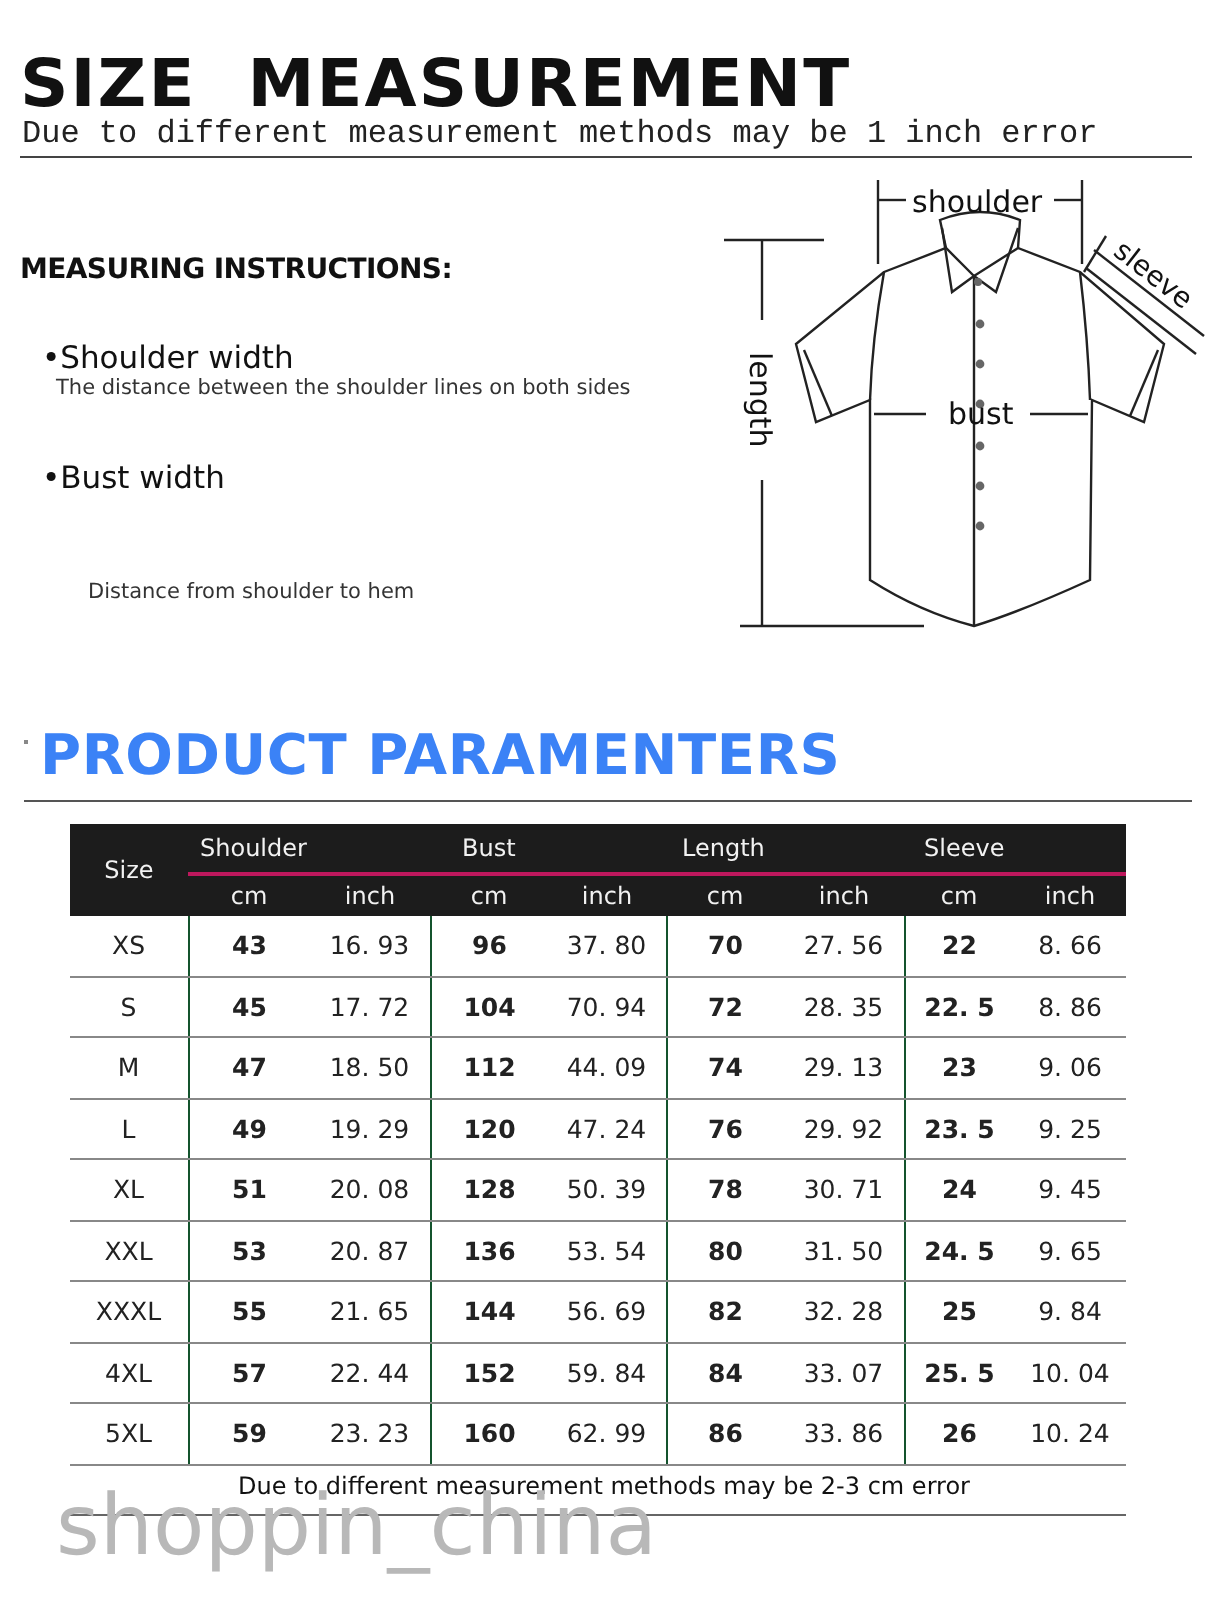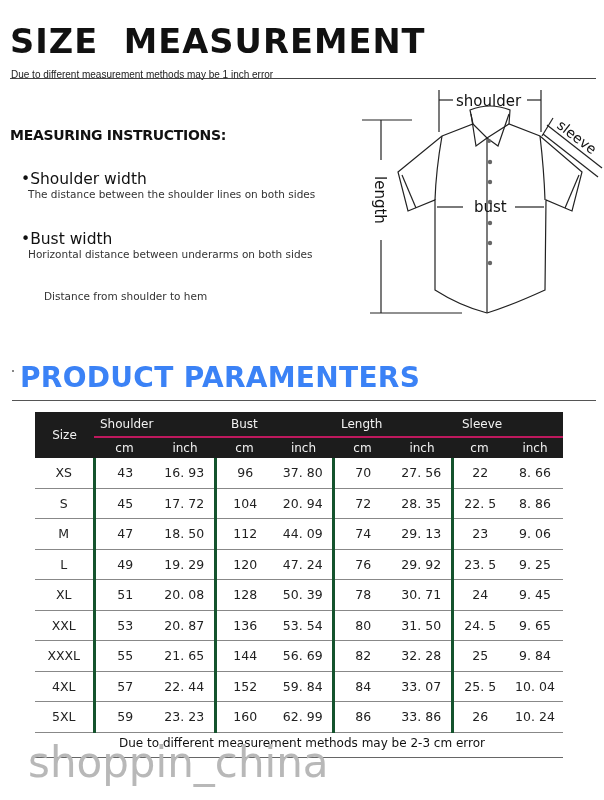--- a/index.html
+++ b/index.html
@@ -1,56 +1,55 @@
 <!DOCTYPE html>
 <html><head>
 <meta charset="utf-8">
 <style>
   html, body { margin:0; padding:0; background:#ffffff; }
   body { width:604px; height:800px; position:relative; overflow:hidden; font-family:"DejaVu Sans", sans-serif; color:#111; }
   .abs { position:absolute; }
   .title1 { left:10px; top:22px; font-family:"DejaVu Sans", sans-serif; font-weight:bold; font-size:33px; letter-spacing:1px; color:#111; white-space:pre; transform:scaleX(1.02); transform-origin:left; }
-  .sub1 { left:11px; top:69px; font-family:Liberation Sans, sans-serif; font-size:10px; color:#222; }
+  .sub1 { left:11px; top:58px; font-family:Liberation Mono, monospace; font-size:16px; color:#222; }
   .rule1 { left:10px; top:78px; width:586px; height:1px; background:#444; }
   .instr-title { left:10px; top:127px; font-weight:bold; font-size:14px; letter-spacing:-0.3px; }
   .item-h { font-size:15.5px; color:#111; }
   .item-d { font-size:10.5px; color:#333; }
   .title2 { left:20px; top:361px; font-weight:bold; font-size:28px; letter-spacing:0.3px; color:#3b82f6; }
   .rule2 { left:12px; top:400px; width:584px; height:1px; background:#555; }
   .dot { left:12px; top:370px; width:2px; height:2px; background:#888; }
 
   table.sz { position:absolute; left:35px; top:412px; width:528px; border-collapse:collapse; font-family:"DejaVu Sans", sans-serif; }
   table.sz th { background:#1c1c1c; color:#f2f2f2; font-weight:normal; font-size:12px; padding:0; }
   table.sz thead tr.h1 th { height:24px; }
   table.sz thead tr.h2 th { height:20px; border-top:2px solid #be185d; }
   table.sz thead tr.h1 th.size { border-top:none; }
   table.sz th.grp { text-align:left; padding-left:6px; }
   table.sz td { height:29.5px; text-align:center; font-size:12.5px; color:#222; border-bottom:1px solid #888; padding:0; }
-  table.sz td.vl { border-left:3px solid #14532d; }
+  table.sz td.vl { border-left:1px solid #14532d;font-weight:bold; }
   .note2 { left:0; width:604px; top:736px; text-align:center; font-size:12px; color:#111; }
   .rule3 { left:35px; top:757px; width:528px; height:1px; background:#666; }
   .wm { left:28px; top:738px; font-size:42px; color:#b8b8b8; font-family:"DejaVu Sans", sans-serif; letter-spacing:0px; }
   svg text { font-family:"DejaVu Sans", sans-serif; }
 </style>
 </head>
 <body>
 
 <div class="abs title1">SIZE  MEASUREMENT</div>
 <div class="abs sub1">Due to different measurement methods may be 1 inch error</div>
 <div class="abs rule1"></div>
 
 <div class="abs instr-title">MEASURING INSTRUCTIONS:</div>
 
 <div class="abs" style="left:21px; top:170px;">
   <div class="item-h">•Shoulder width</div>
   <div class="item-d" style="margin-left:7px;">The distance between the shoulder lines on both sides</div>
 </div>
 <div class="abs" style="left:21px; top:230px;">
   <div class="item-h">•Bust width</div>
-  <div class="item-d" style="margin-left:7px;">Horizontal distance between underarms on both sides</div>
 </div>
 <div class="abs" style="left:20px; top:290px;">
   <div class="item-d" style="margin-left:24px;">Distance from shoulder to hem</div>
 </div>
 
 <svg class="abs" style="left:350px; top:80px;" width="254" height="250" viewBox="0 0 254 250">
   <g stroke="#222" stroke-width="1.2" fill="none">
 
     <line x1="89" y1="10" x2="89" y2="52"></line>
     <line x1="191" y1="10" x2="191" y2="52"></line>
@@ -142,21 +141,21 @@
         <td class="vl">70</td>
         <td>27. 56</td>
         <td class="vl">22</td>
         <td>8. 66</td>
       </tr>
       <tr>
         <td>S</td>
         <td class="vl">45</td>
         <td>17. 72</td>
         <td class="vl">104</td>
-        <td>20. 94</td>
+        <td>70. 94</td>
         <td class="vl">72</td>
         <td>28. 35</td>
         <td class="vl">22. 5</td>
         <td>8. 86</td>
       </tr>
       <tr>
         <td>M</td>
         <td class="vl">47</td>
         <td>18. 50</td>
         <td class="vl">112</td>

